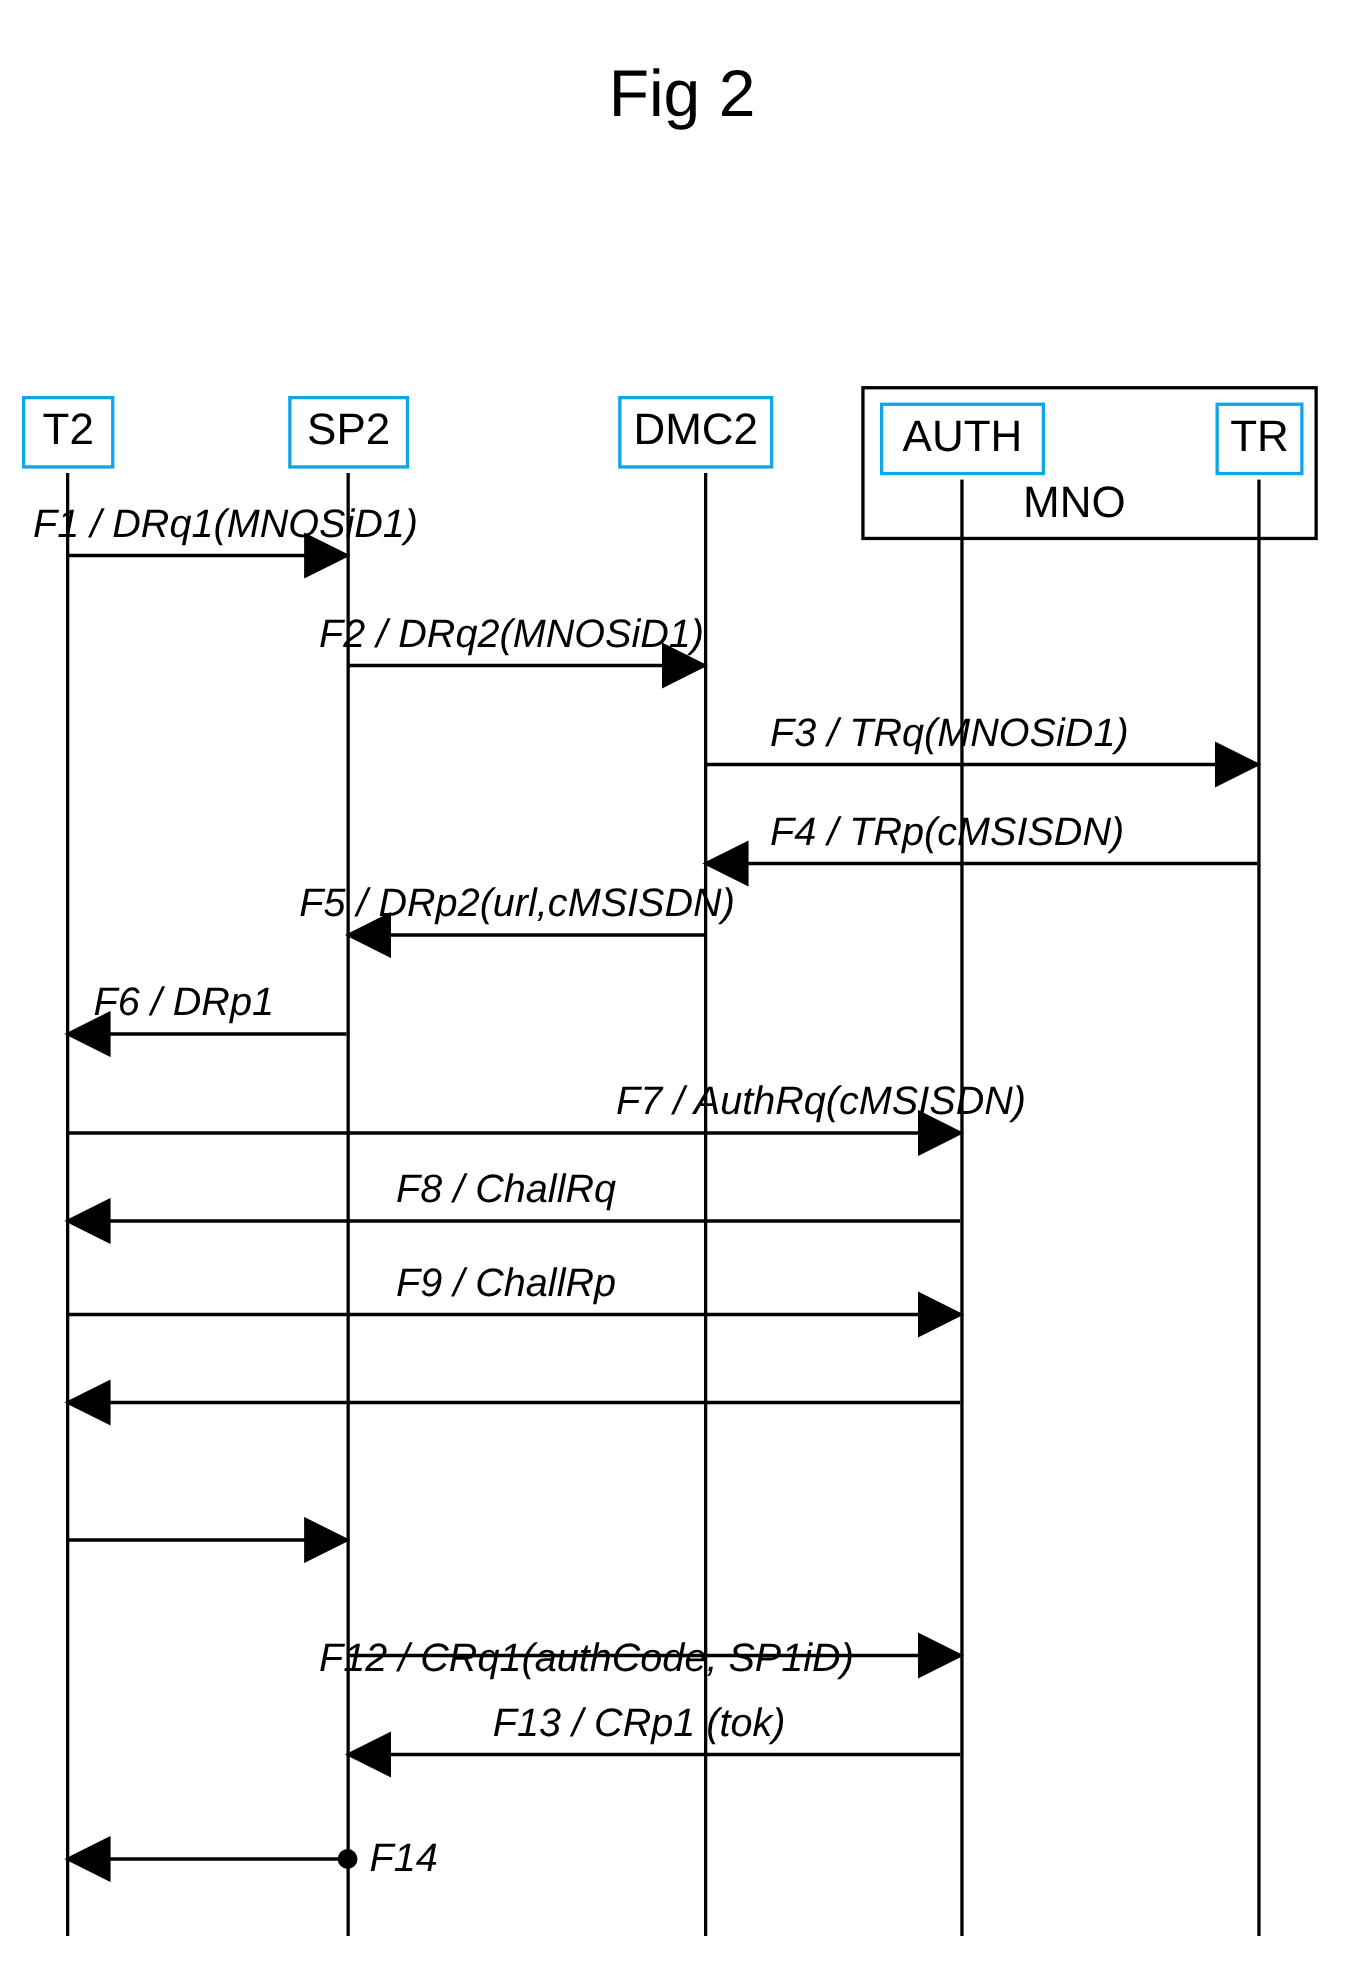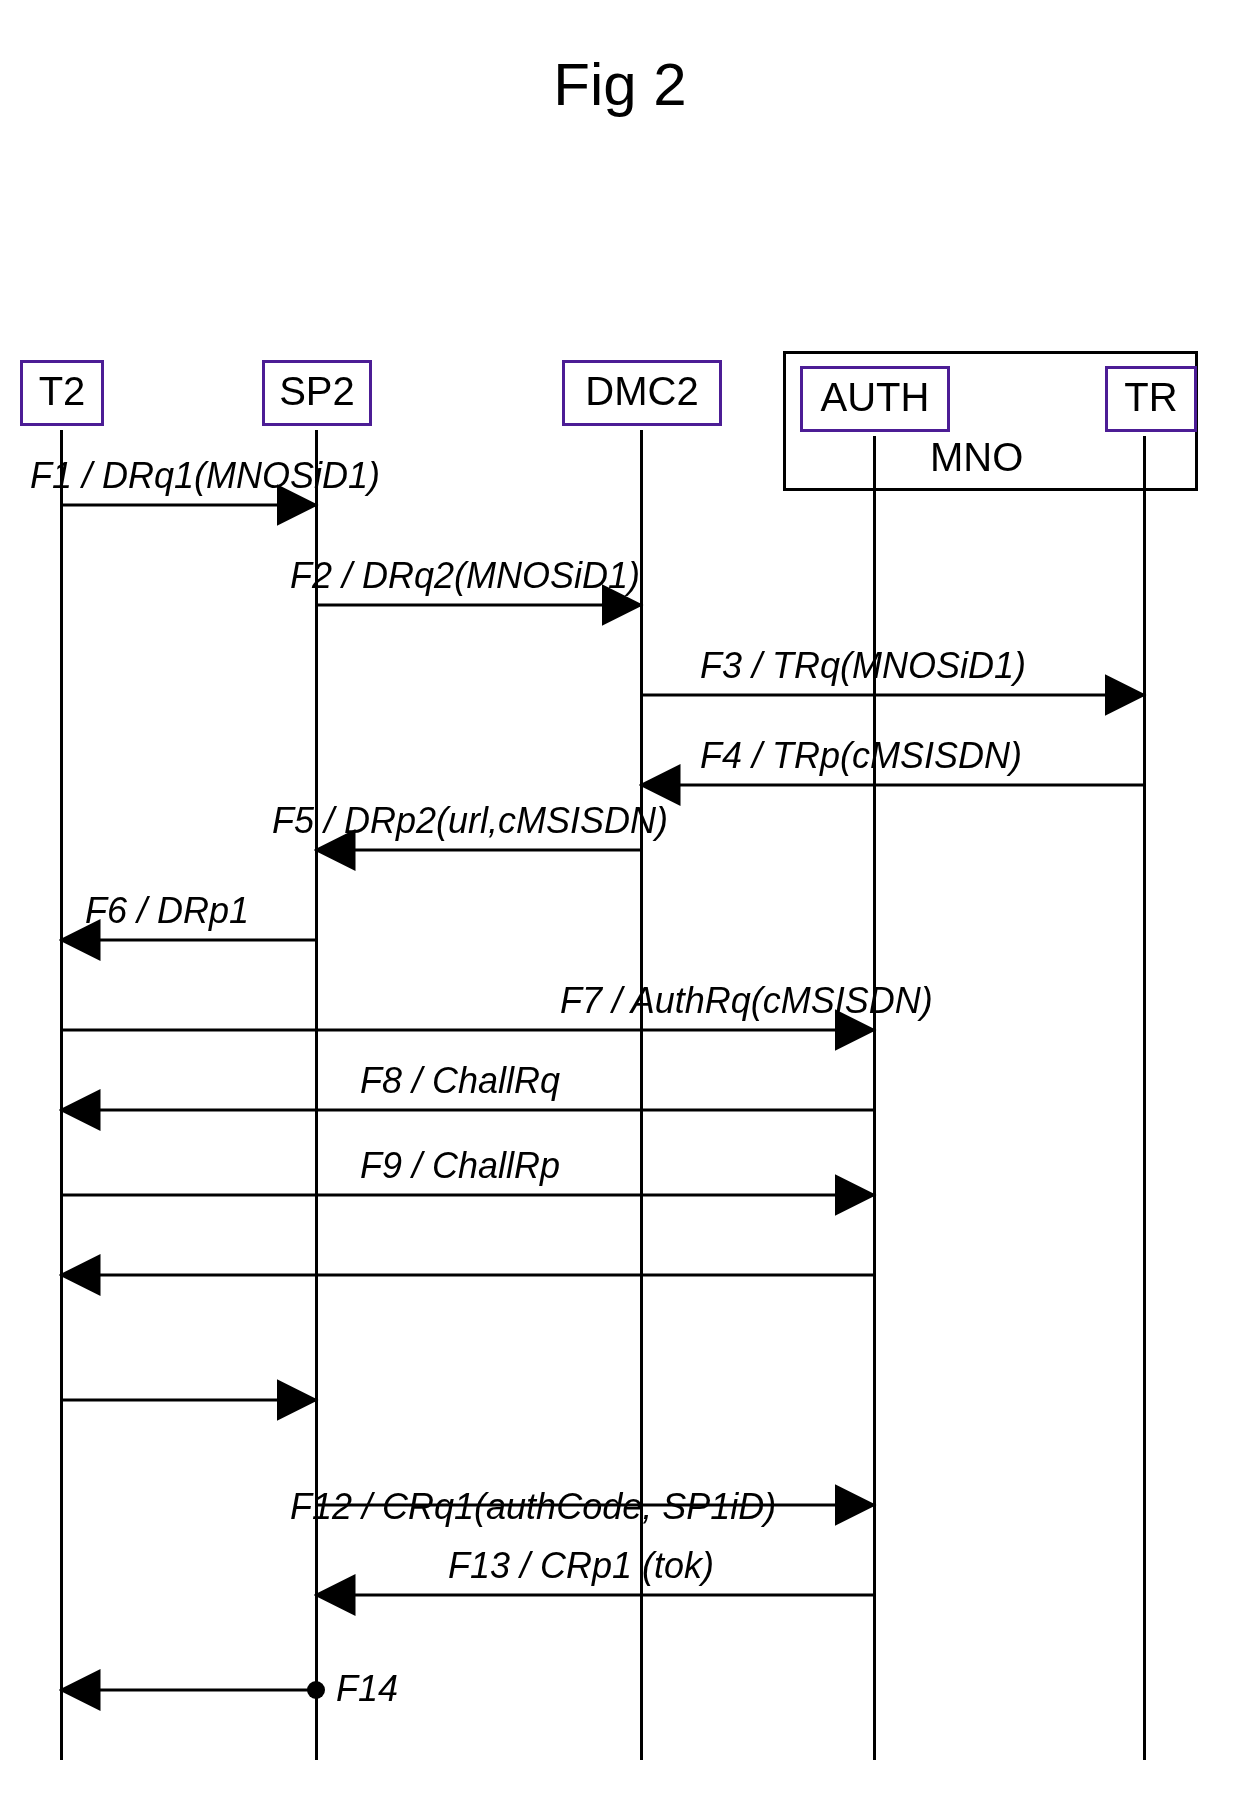--- a/index.html
+++ b/index.html
@@ -18,21 +18,21 @@
     position: absolute;
     left: 0;
     width: 100%;
     top: 50px;
     text-align: center;
     font-size: 60px;
     font-weight: 400;
   }
   .head-box {
     position: absolute;
-    border: 3px solid #4c1d95;
+    border: 3px solid #0ea5e9;
     background: #fff;
     text-align: center;
     font-size: 40px;
     line-height: 1.1;
     padding: 6px 0 10px 0;
     box-sizing: border-box;
   }
   .mno-box {
     position: absolute;
     border: 3px solid #000;
@@ -70,23 +70,23 @@
 
 <div class="page">
 
   <div class="title">Fig 2</div>
 
   <div class="mno-box" style="left:783px; top:351px; width:415px; height:140px;"></div>
   <div class="mno-label" style="left:930px; top:435px;">MNO</div>
 
   <div class="head-box" style="left:20px; top:360px; width:84px;">T2</div>
   <div class="head-box" style="left:262px; top:360px; width:110px;">SP2</div>
-  <div class="head-box" style="left:562px; top:360px; width:160px;">DMC2</div>
+  <div class="head-box" style="left:562px; top:360px; width:141px;">DMC2</div>
   <div class="head-box" style="left:800px; top:366px; width:150px;">AUTH</div>
-  <div class="head-box" style="left:1105px; top:366px; width:92px;">TR</div>
+  <div class="head-box" style="left:1105px; top:366px; width:80px;">TR</div>
 
   <div class="lifeline" style="left:60px;  top:430px; height:1330px;"></div>
   <div class="lifeline" style="left:315px; top:430px; height:1330px;"></div>
   <div class="lifeline" style="left:640px; top:430px; height:1330px;"></div>
   <div class="lifeline" style="left:873px; top:436px; height:1324px;"></div>
   <div class="lifeline" style="left:1143px;top:436px; height:1324px;"></div>
 
   <svg class="arrow" style="left:0;top:0;" width="1240" height="1803">
     <defs>
       <marker id="ah" viewBox="0 0 12 12" refX="11" refY="6" markerWidth="14" markerHeight="14" orient="auto">

